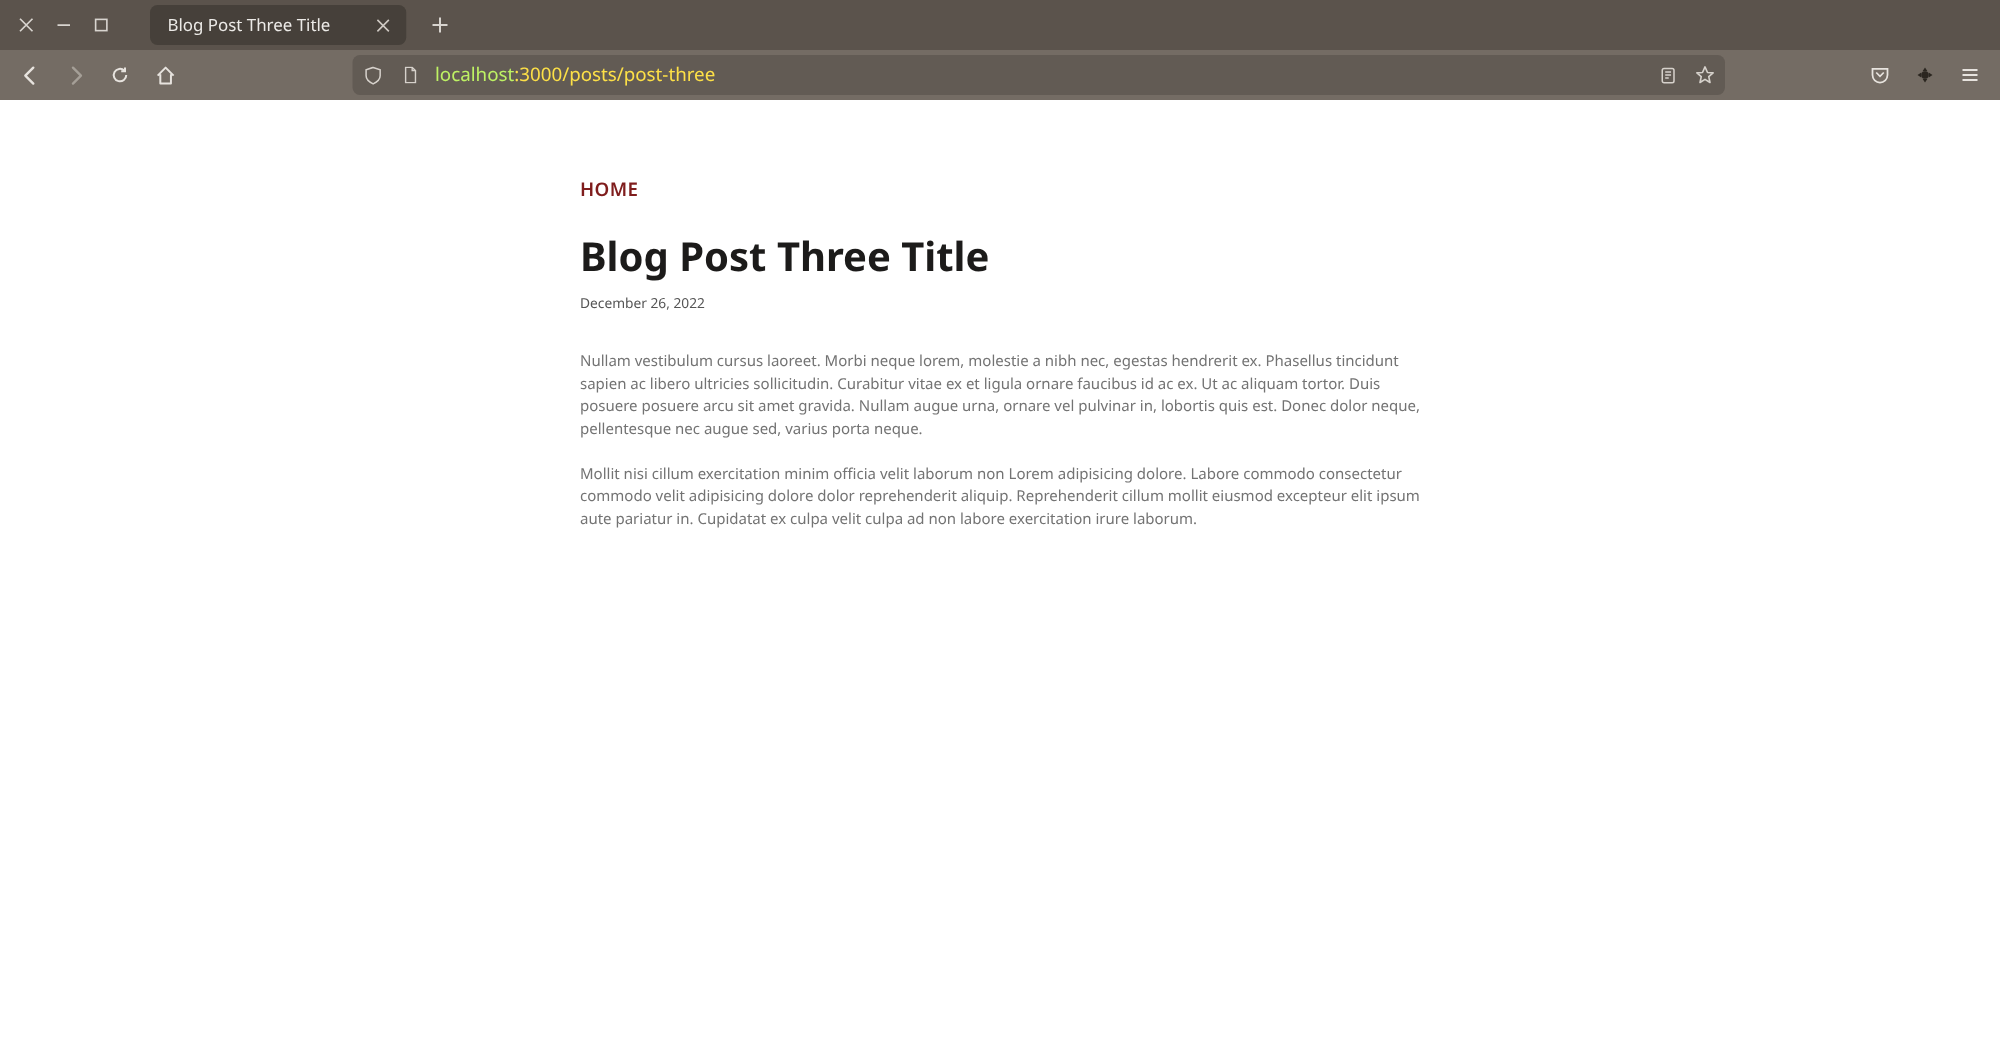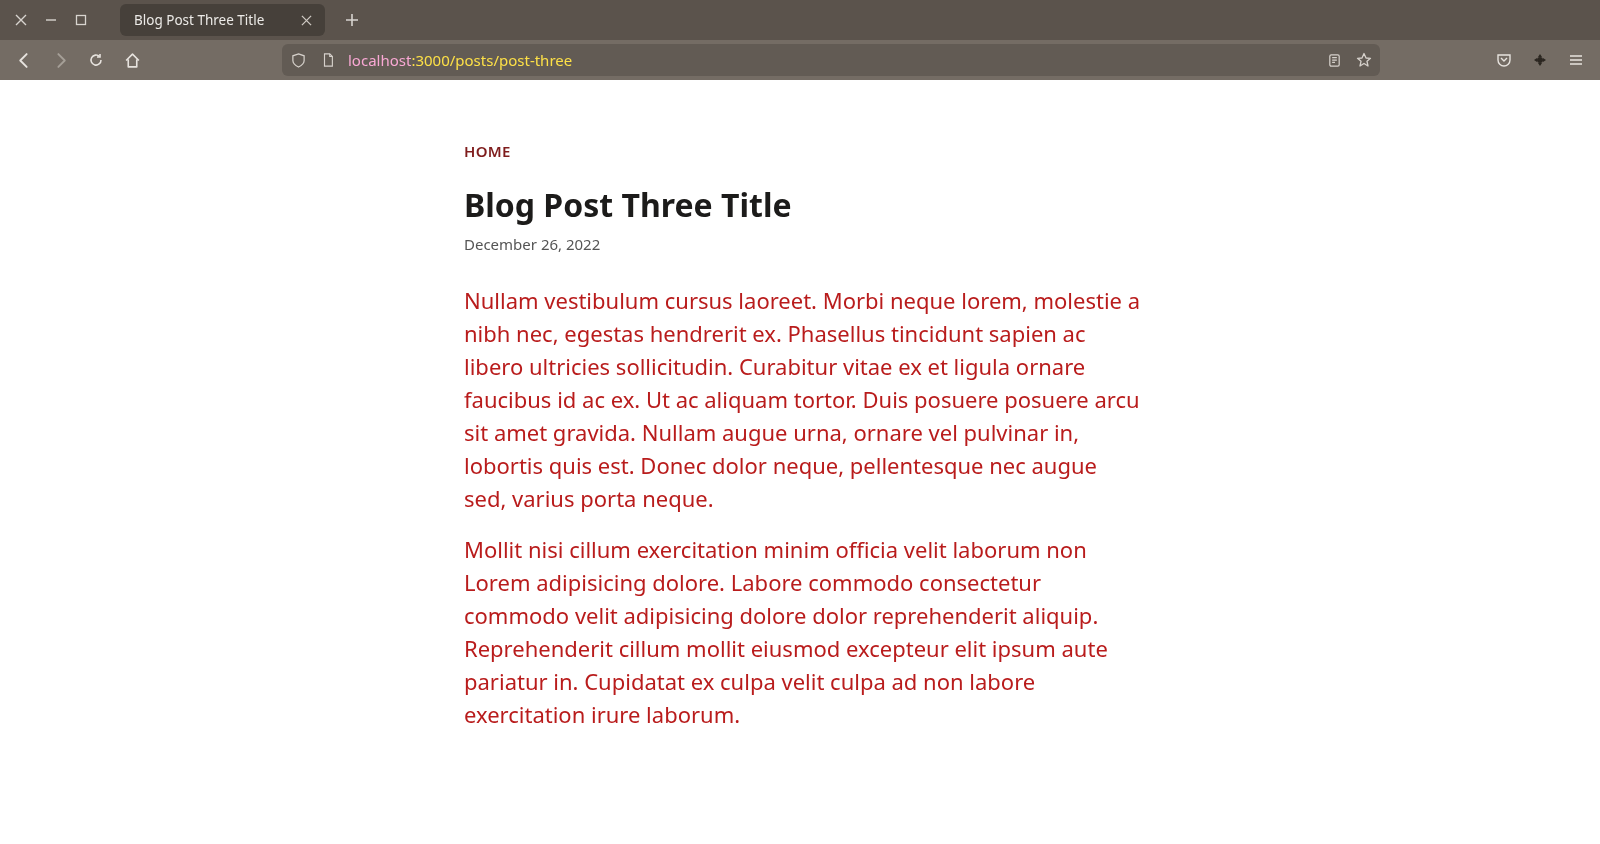--- a/index.html
+++ b/index.html
@@ -52,21 +52,21 @@
     background:#625b54;
     border-radius:6px;
     display:flex; align-items:center;
     padding:0 6px;
     gap:10px;
     color:#e7e3de;
     font-size:15px;
   }
   .urlbar .ub-icon { width:20px; display:flex;align-items:center;justify-content:center; color:#d6d1cb;}
   .urltext { flex:1; display:flex; align-items:baseline; white-space:nowrap; overflow:hidden; }
-  .urltext .host { color:#f9a8d4; }
+  .urltext .host { color:#bef264; }
   .urltext .path { color:#fde047; }
   .right-cluster { display:flex; align-items:center; gap:4px; margin-left:auto; }
 
   
   .page {
     width:100%;
     height: calc(844px - 80px);
     background:#ffffff;
     overflow:auto;
   }
@@ -85,28 +85,28 @@
     margin-bottom: 22px;
     text-decoration:none;
   }
   .post-title {
     font-size:32px;
     font-weight:700;
     color:#1c1b1a;
     margin-bottom:8px;
   }
   .post-date {
-    font-size:15px;
+    font-size:11px;
     color:#555;
     margin-bottom:30px;
   }
   .post-body p {
-    font-size:22px;
+    font-size:12px;
     line-height:1.5;
-    color:#b91c1c;
+    color:#737373;
     margin-bottom:18px;
   }
 
   svg { display:block; }
 </style>
 </head>
 <body>
 
 <div class="titlebar">
   <div class="win-controls">

